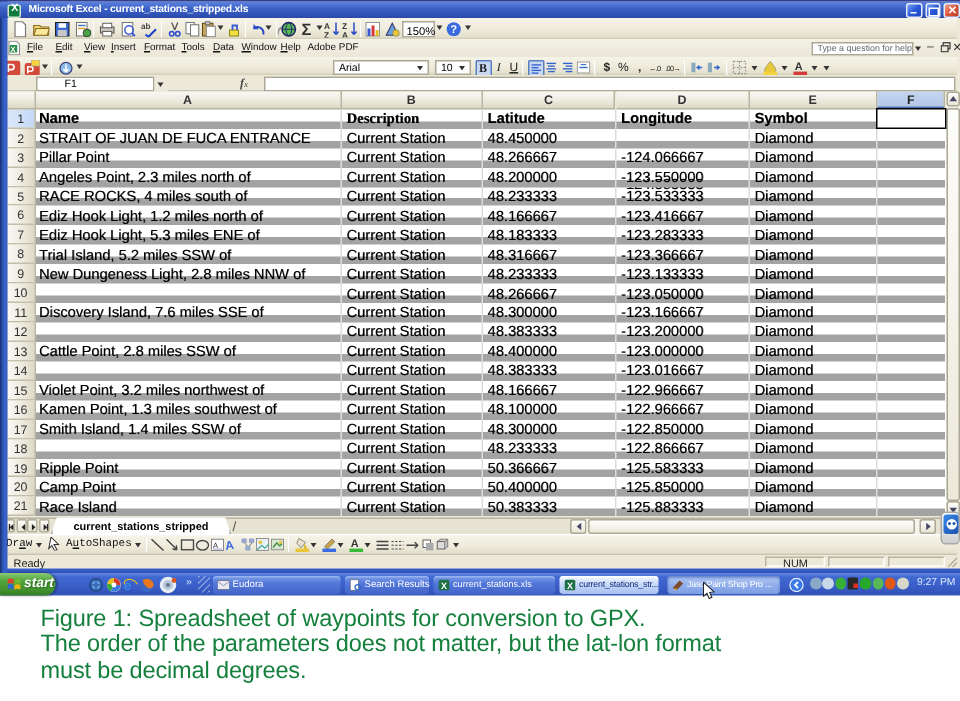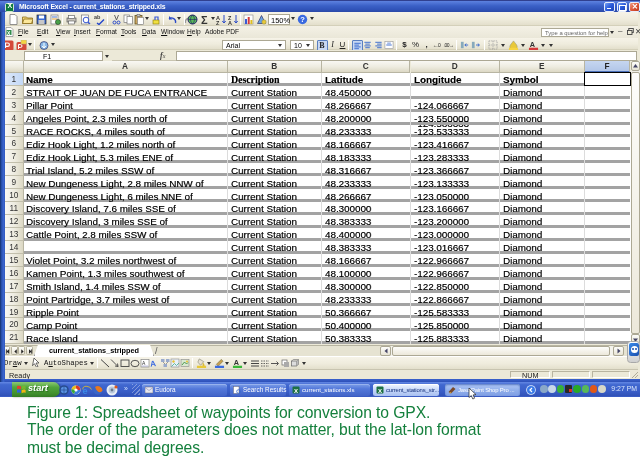--- a/index.html
+++ b/index.html
@@ -26,37 +26,37 @@
 .tico { position:absolute; top:13.5px; width:11px; height:11px; }
 .tsep { position:absolute; width:1px; background:#c6c2ae; border-right:1px solid #fff; }
 .dd { position:absolute; width:0; height:0; border-left:2.5px solid transparent; border-right:2.5px solid transparent; border-top:3.5px solid #333; }
 .whitebox { position:absolute; background:#fff; border:1px solid #aca894; color:#000; }
 .fbtn { position:absolute; top:39.5px; width:11px; height:11px; font-size:8px; text-align:center; line-height:10.5px; color:#222; }
 .fbtn span { position:relative; }
 .fbtn.pressed { background:#c8d8f2; border:1px solid #5a7fc0; border-radius:1px; }
 .ch { position:absolute; top:60.8px; height:12px; background:linear-gradient(180deg,#f9f8f4 0%,#edebdf 55%,#dcd8c4 100%); border-right:1px solid #b8b5a2; border-bottom:1px solid #b8b5a2; color:#333; font-size:8.3px; font-weight:bold; text-align:center; line-height:11.5px; z-index:2; }
 .rh { position:absolute; left:5px; width:18.5px; height:12.93px; background:linear-gradient(90deg,#f9f8f4 0%,#edebdf 55%,#dcd8c4 100%); border-right:1px solid #b8b5a2; border-bottom:1px solid #c2bfac; color:#333; font-size:8.3px; text-align:center; line-height:12.5px; }
 #grid { position:absolute; left:23.5px; top:72.8px; width:607px; height:271.6px; background:#fff; }
-.row { position:absolute; left:23.5px; width:606.5px; height:12.93px; border-bottom:3px solid #a3a3a3; font-size:9.8px; color:#000; z-index:2; text-shadow:0.35px 0 0 rgba(0,0,0,0.5); }
+.row { position:absolute; left:23.5px; width:606.5px; height:12.93px; border-bottom:5px solid #a3a3a3; font-size:9.8px; color:#000; z-index:2; text-shadow:0.35px 0 0 rgba(0,0,0,0.5); }
 .row span { position:absolute; top:1.4px; white-space:nowrap; }
 .bold { font-weight:bold; }
 .vline { position:absolute; top:72.8px; height:271.6px; width:1px; background:#dcdcdc; z-index:2; }
 #vscroll { position:absolute; left:630.5px; top:60.8px; width:9.5px; height:283.8px; background:#f1f0e9; }
 .sbtn { position:absolute; background:linear-gradient(180deg,#fdfdfb,#e8e4d4); border:1px solid #aca894; border-radius:2px; text-align:center; color:#446; }
 .sthumb { position:absolute; background:linear-gradient(180deg,#fdfdfb,#ece8da); border:1px solid #aca894; border-radius:2px; }
 #tabbar { position:absolute; left:5px; top:344.5px; width:633px; height:11.8px; background:#e6e3d2; border-top:1px solid #b8b5a2; }
 .navb { position:absolute; top:345.8px; width:7px; height:9.5px; background:linear-gradient(180deg,#fdfdfb,#e8e4d4); border:1px solid #b4b09c; border-radius:1.5px; }
 #sheettab { position:absolute; left:34px; top:344.5px; width:120px; height:11.5px; background:#fff; border-left:1px solid #888; border-right:1px solid #888; transform:skewX(-18deg); font-size:7.3px; font-weight:bold; text-align:center; line-height:11px; }
 #sheettab { transform:none; clip-path:polygon(4px 0, 116px 0, 120px 100%, 0 100%); }
 #drawbar { position:absolute; left:5px; top:356.3px; width:633px; height:12.5px; background:linear-gradient(180deg,#f6f3e8 0%,#efecdd 55%,#e3dfcc 100%); border-top:1px solid #fff; }
 .dtext { position:absolute; top:358.5px; font-size:7.3px; color:#111;font-family:Liberation Mono, monospace; }
 #statusbar { position:absolute; left:5px; top:368.8px; width:633px; height:9.7px; background:#ece9d8; border-top:1px solid #c8c4b0; font-size:7.3px; color:#222; }
 #botborder { position:absolute; left:0; top:378.5px; width:640px; height:3.5px; background:linear-gradient(180deg,#3a62cc,#2e50b8); }
 #taskbar { position:absolute; left:0; top:382px; width:640px; height:15px; background:linear-gradient(180deg,#6488e4 0%,#4168d0 18%,#3a5ec8 60%,#3152b8 92%,#3f62cc 100%); }
-#startbtn { position:absolute; left:12px; top:0; width:48px; height:15px; background:linear-gradient(180deg,#8cc973 0%,#51a53c 35%,#42912e 75%,#347c24 100%); border-radius:0 7px 7px 0; box-shadow:1px 0 2px rgba(0,0,0,0.4); }
+#startbtn { position:absolute; left:0; top:0; width:37px; height:15px; background:linear-gradient(180deg,#8cc973 0%,#51a53c 35%,#42912e 75%,#347c24 100%); border-radius:0 7px 7px 0; box-shadow:1px 0 2px rgba(0,0,0,0.4); }
 #startbtn .flag { position:absolute; left:5px; top:3px; width:9px; height:9px; }
 #startbtn .txt { position:absolute; left:16px; top:1.2px; color:#fff; font-weight:bold; font-style:italic; font-size:9.2px; text-shadow:1px 1px 1px #2e6e22; }
 .task { position:absolute; top:1.5px; height:12.5px; border-radius:2.5px; background:linear-gradient(180deg,#7e9fe8 0%,#5378da 40%,#4365c8 100%); color:#fff; font-size:6.4px; line-height:12.5px; box-shadow:inset 0 1px 0 #97b2ee; }
 .task .ti { position:absolute; left:3px; top:2.5px; width:8px; height:8px; }
 .task .tt { position:absolute; left:13px; white-space:nowrap; }
 .tasklight { background:linear-gradient(180deg,#f4f8ff 0%,#c2d4f8 55%,#a8c0f0 100%); color:#14307c; box-shadow:inset 0 1px 0 #fff; }
 .taskpress { background:linear-gradient(180deg,#b4c9f6 0%,#8fadea 55%,#7e9ee4 100%); color:#fff; box-shadow:inset 0 1px 2px #5578c0; }
 #clock { position:absolute; right:3px; top:3.4px; color:#dce8fc; font-size:6.9px; }
 #caption { position:absolute; left:27px; top:403.5px; width:612px; color:#15803d; font-size:15.7px; line-height:17.7px; font-weight:400; letter-spacing:-0.1px; }
 </style></head>
@@ -428,35 +428,33 @@
         <span style="left:479.5px;">Diamond</span>
       </div>
 <div class="row" style="top:176.24px;">
         <span style="left:2.5px;">New Dungeness Light, 2.8 miles NNW of</span>
         <span style="left:207.5px;">Current Station</span>
         <span style="left:301.5px;">48.233333</span>
         <span style="left:390.5px;">-123.133333</span>
         <span style="left:479.5px;">Diamond</span>
       </div>
 <div class="row" style="top:189.17px;">
-        <span style="left:2.5px;">New Dungeness Light, 6 miles NNE of</span>
         <span style="left:207.5px;">Current Station</span>
         <span style="left:301.5px;">48.266667</span>
         <span style="left:390.5px;">-123.050000</span>
         <span style="left:479.5px;">Diamond</span>
       </div>
 <div class="row" style="top:202.10px;">
         <span style="left:2.5px;">Discovery Island, 7.6 miles SSE of</span>
         <span style="left:207.5px;">Current Station</span>
         <span style="left:301.5px;">48.300000</span>
         <span style="left:390.5px;">-123.166667</span>
         <span style="left:479.5px;">Diamond</span>
       </div>
 <div class="row" style="top:215.03px;">
-        <span style="left:2.5px;">Discovery Island, 3 miles SSE of</span>
         <span style="left:207.5px;">Current Station</span>
         <span style="left:301.5px;">48.383333</span>
         <span style="left:390.5px;">-123.200000</span>
         <span style="left:479.5px;">Diamond</span>
       </div>
 <div class="row" style="top:227.96px;">
         <span style="left:2.5px;">Cattle Point, 2.8 miles SSW of</span>
         <span style="left:207.5px;">Current Station</span>
         <span style="left:301.5px;">48.400000</span>
         <span style="left:390.5px;">-123.000000</span>
@@ -483,21 +481,20 @@
         <span style="left:479.5px;">Diamond</span>
       </div>
 <div class="row" style="top:279.68px;">
         <span style="left:2.5px;">Smith Island, 1.4 miles SSW of</span>
         <span style="left:207.5px;">Current Station</span>
         <span style="left:301.5px;">48.300000</span>
         <span style="left:390.5px;">-122.850000</span>
         <span style="left:479.5px;">Diamond</span>
       </div>
 <div class="row" style="top:292.61px;">
-        <span style="left:2.5px;">Point Partridge, 3.7 miles west of</span>
         <span style="left:207.5px;">Current Station</span>
         <span style="left:301.5px;">48.233333</span>
         <span style="left:390.5px;">-122.866667</span>
         <span style="left:479.5px;">Diamond</span>
       </div>
 <div class="row" style="top:305.54px;">
         <span style="left:2.5px;">Ripple Point</span>
         <span style="left:207.5px;">Current Station</span>
         <span style="left:301.5px;">50.366667</span>
         <span style="left:390.5px;">-125.583333</span>

